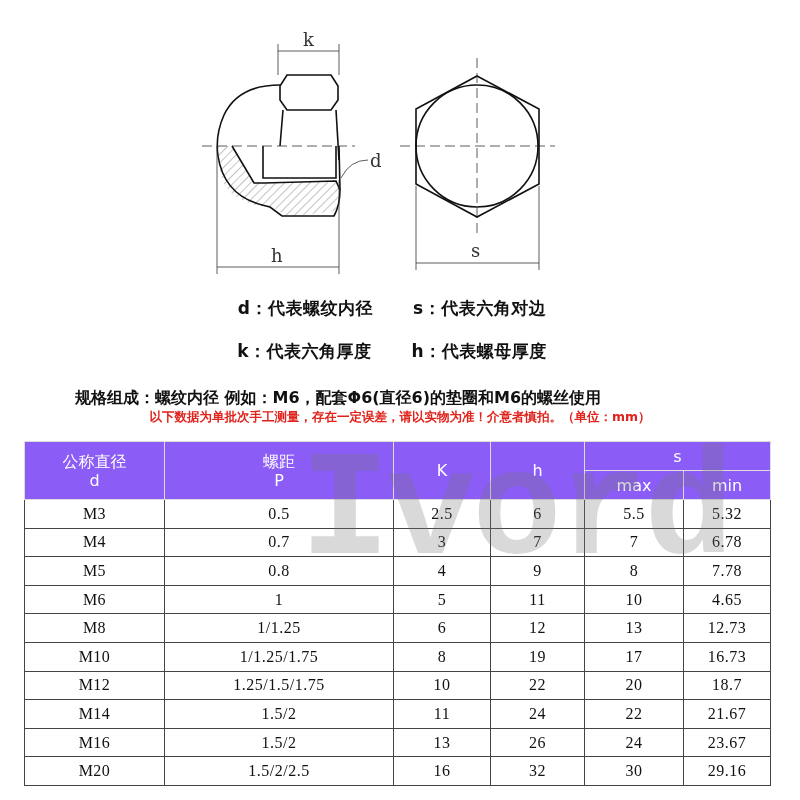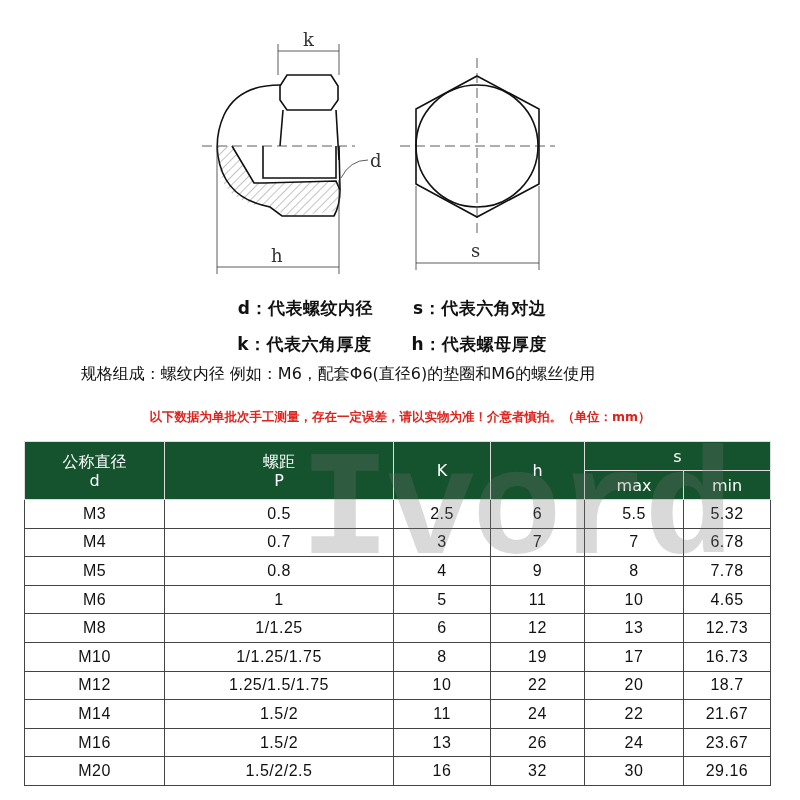--- a/index.html
+++ b/index.html
@@ -1,28 +1,28 @@
 <!DOCTYPE html>
 <html><head>
 <meta charset="utf-8">
 <style>
   html,body{margin:0;padding:0;background:#fff;}
   body{width:800px;height:800px;position:relative;overflow:hidden;font-family:"DejaVu Sans","Liberation Sans",sans-serif;color:#111;}
   .drawing{position:absolute;left:0;top:0;width:800px;height:285px;}
   .legend-line{position:absolute;left:0;width:784px;text-align:center;font-weight:bold;font-size:17px;letter-spacing:0.5px;}
   .legend-line span{display:inline-block;}
   .legend-line .gap{width:40px;}
-  .spec{position:absolute;left:0;top:364px;width:676px;text-align:center;font-weight:normal;font-size:16px;}
+  .spec{position:absolute;left:0;top:388px;width:676px;text-align:center;font-weight:bold;font-size:16px;}
   .note{position:absolute;left:0;top:409px;width:800px;text-align:center;font-weight:bold;font-size:12.5px;color:#e0231c;}
   table{position:absolute;left:24px;top:441px;width:746px;border-collapse:collapse;font-size:16px;table-layout:fixed;}
   th,td{border:1px solid #444;text-align:center;padding:0;}
-  th{background:#14532d;color:#fff;font-weight:normal;border-color:#ddd;}
+  th{background:#8b5cf6;color:#fff;font-weight:normal;border-color:#ddd;}
   thead tr.r1 th{height:28px;}
   thead tr.r2 th{height:28px;margin-top:16px;}
-  td{height:27.6px;font-family:Liberation Sans, sans-serif;letter-spacing:0.5px;}
+  td{height:27.6px;font-family:Liberation Serif, serif;letter-spacing:0.5px;}
   th .l1,th .l2{display:block;line-height:19px;}
   .wm{position:absolute;left:300px;top:438px;font-size:150px;font-weight:bold;color:rgba(120,120,120,0.28);font-family:Liberation Mono, monospace;letter-spacing:-4px;pointer-events:none;line-height:1;}
 </style>
 </head>
 <body>
 
 <svg class="drawing" viewBox="0 0 800 285" xmlns="http://www.w3.org/2000/svg">
   <defs>
     <pattern id="hatch" width="6" height="6" patternUnits="userSpaceOnUse" patternTransform="rotate(45)">
       <line x1="0" y1="0" x2="0" y2="6" stroke="#888" stroke-width="1"></line>
@@ -70,21 +70,21 @@
     <text x="303" y="46">k</text>
     <text x="370" y="167">d</text>
     <text x="271" y="262">h</text>
     <text x="471" y="257">s</text>
   </g>
 </svg>
 
 <div class="legend-line" style="top:297px">
   <span>d：代表螺纹内径</span><span class="gap"></span><span>s：代表六角对边</span>
 </div>
-<div class="legend-line" style="top:333px">
+<div class="legend-line" style="top:340px">
   <span>k：代表六角厚度</span><span class="gap"></span><span>h：代表螺母厚度</span>
 </div>
 
 <div class="spec">规格组成：螺纹内径 例如：M6，配套Φ6(直径6)的垫圈和M6的螺丝使用</div>
 <div class="note">以下数据为单批次手工测量，存在一定误差，请以实物为准！介意者慎拍。（单位：mm）</div>
 
 <table>
   <colgroup>
     <col style="width:140px">
       <col style="width:229px">

